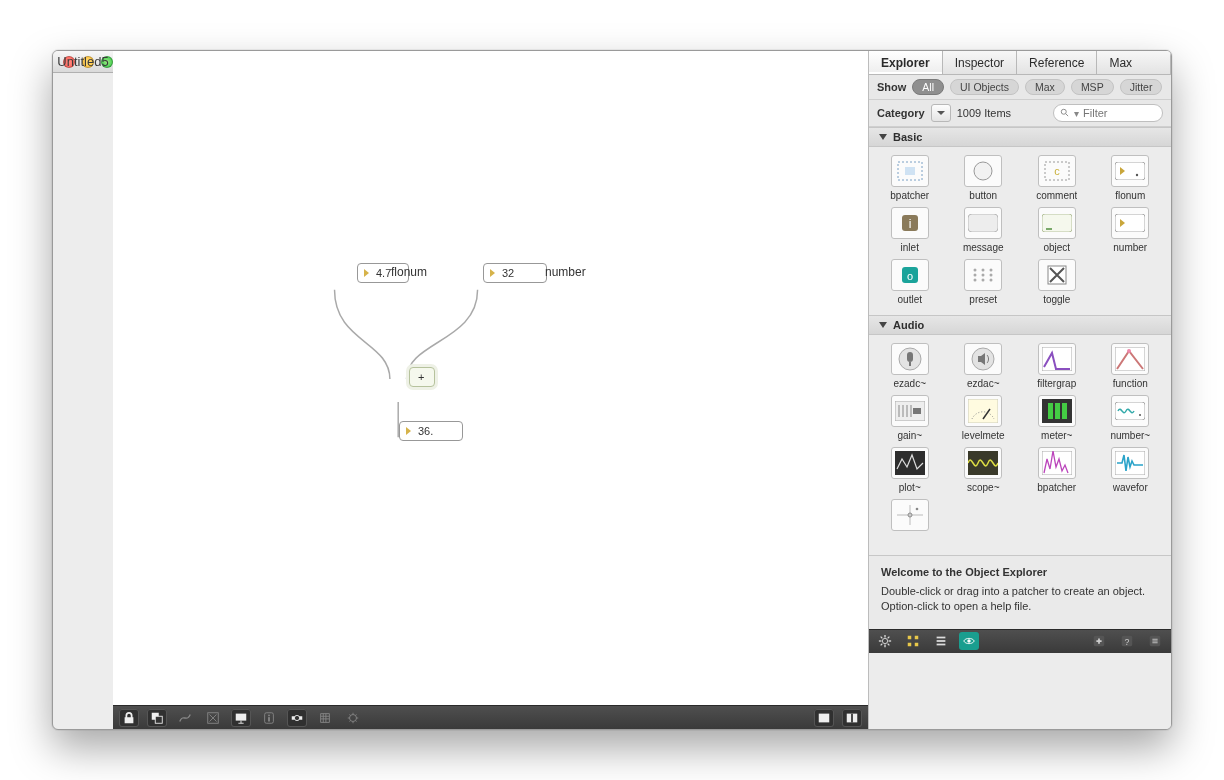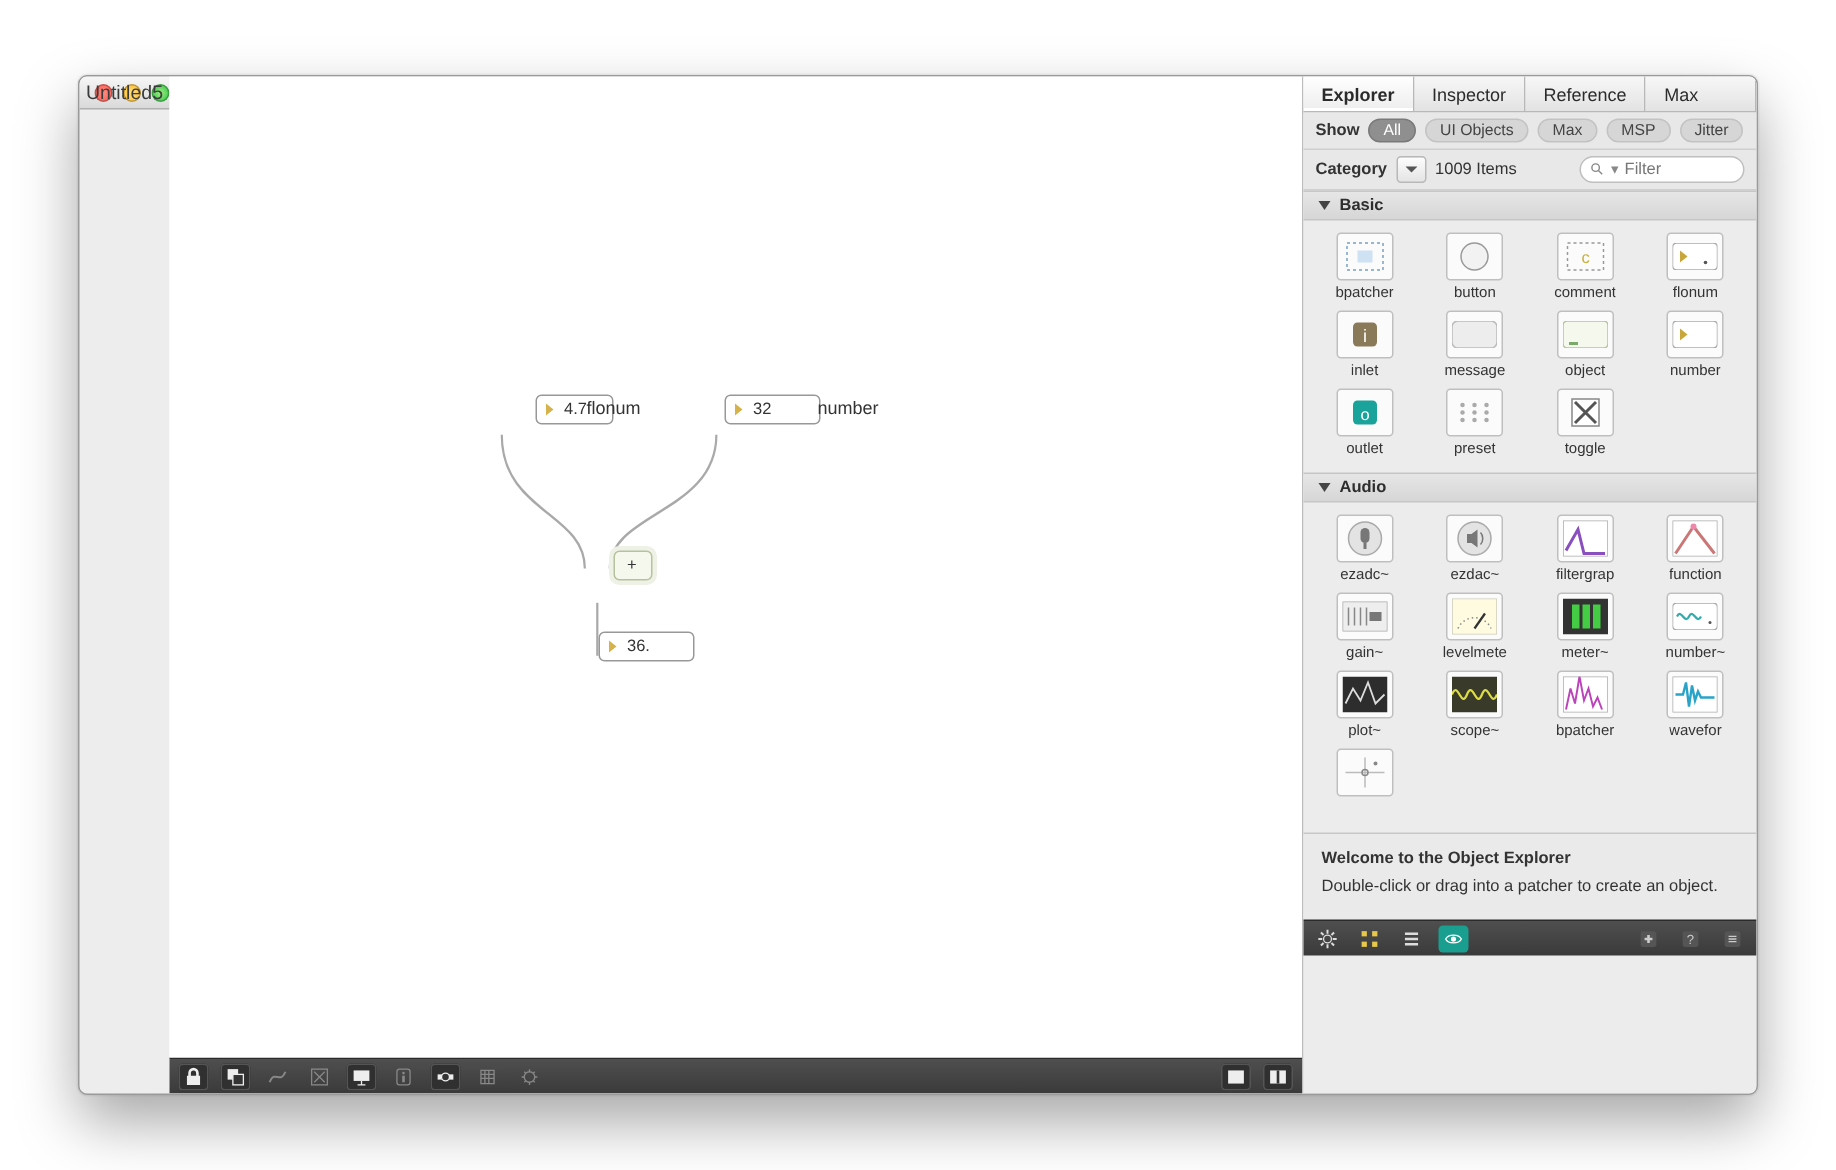--- a/index.html
+++ b/index.html
@@ -462,20 +462,21 @@
                 <circle cx="22" cy="6" r="1.3" fill="#888"></circle>
               </svg>
             </div>
             <span>&nbsp;</span>
           </div>
       </div>
 
       <div class="helpbox">
         <div class="hb-title">Welcome to the Object Explorer</div>
         <div class="hb-line">Double-click or drag into a patcher to create an object.</div>
+        <div class="hb-line">Option-click to open a help file.</div>
       </div>
 
       <div class="sidebar-bottom">
         <div class="bb-icon">
             <svg viewBox="0 0 16 16">
               <circle cx="8" cy="8" r="3" fill="none" stroke="#ddd"></circle>
               <g stroke="#ddd" stroke-width="1.5">
                 <line x1="8" y1="1" x2="8" y2="4"></line>
                 <line x1="8" y1="12" x2="8" y2="15"></line>
                 <line x1="1" y1="8" x2="4" y2="8"></line>

